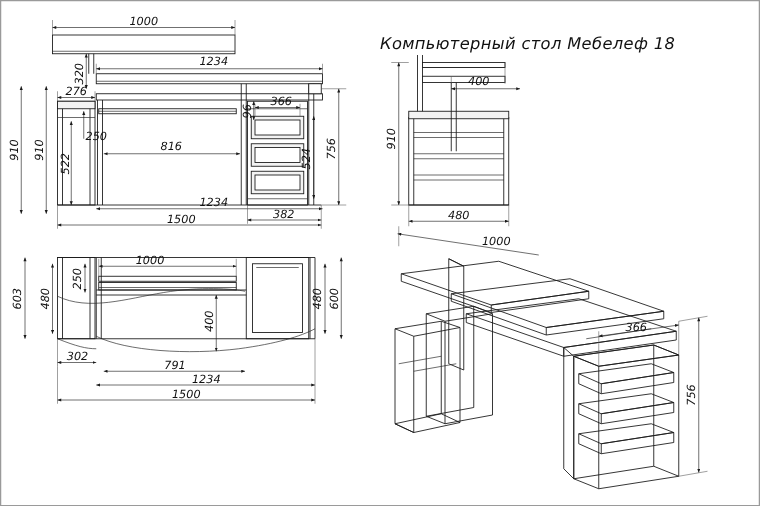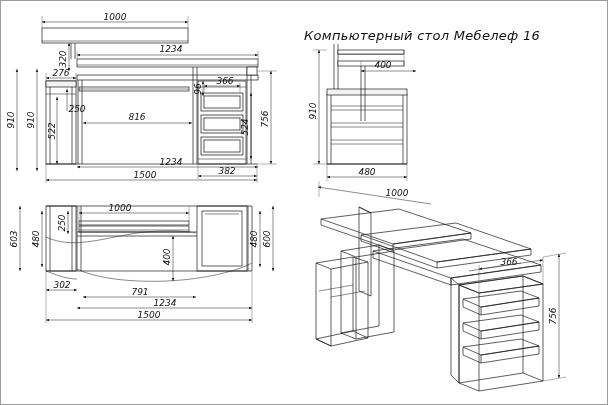--- a/index.html
+++ b/index.html
@@ -24,21 +24,21 @@
     font-family:"DejaVu Sans","Liberation Sans",sans-serif;
     font-size:13px;font-style:italic;color:#111;white-space:nowrap;
     letter-spacing:0.3px;
   }
 </style>
 </head>
 <body>
 
 <div id="sheet">
 
-  <div id="title">Компьютерный стол Мебелеф 16</div>
+  <div id="title">Компьютерный стол Мебелеф 18</div>
 
   <svg viewBox="0 0 608 405" xmlns="http://www.w3.org/2000/svg">
 
     <defs>
       <marker id="ah" markerWidth="7" markerHeight="7" refX="6" refY="2.5" orient="auto" markerUnits="strokeWidth">
         <path d="M0,0 L6,2.5 L0,5 z" fill="#1a1a1a"></path>
       </marker>
       <marker id="ahr" markerWidth="7" markerHeight="7" refX="0" refY="2.5" orient="auto" markerUnits="strokeWidth">
         <path d="M6,0 L0,2.5 L6,5 z" fill="#1a1a1a"></path>
       </marker>

